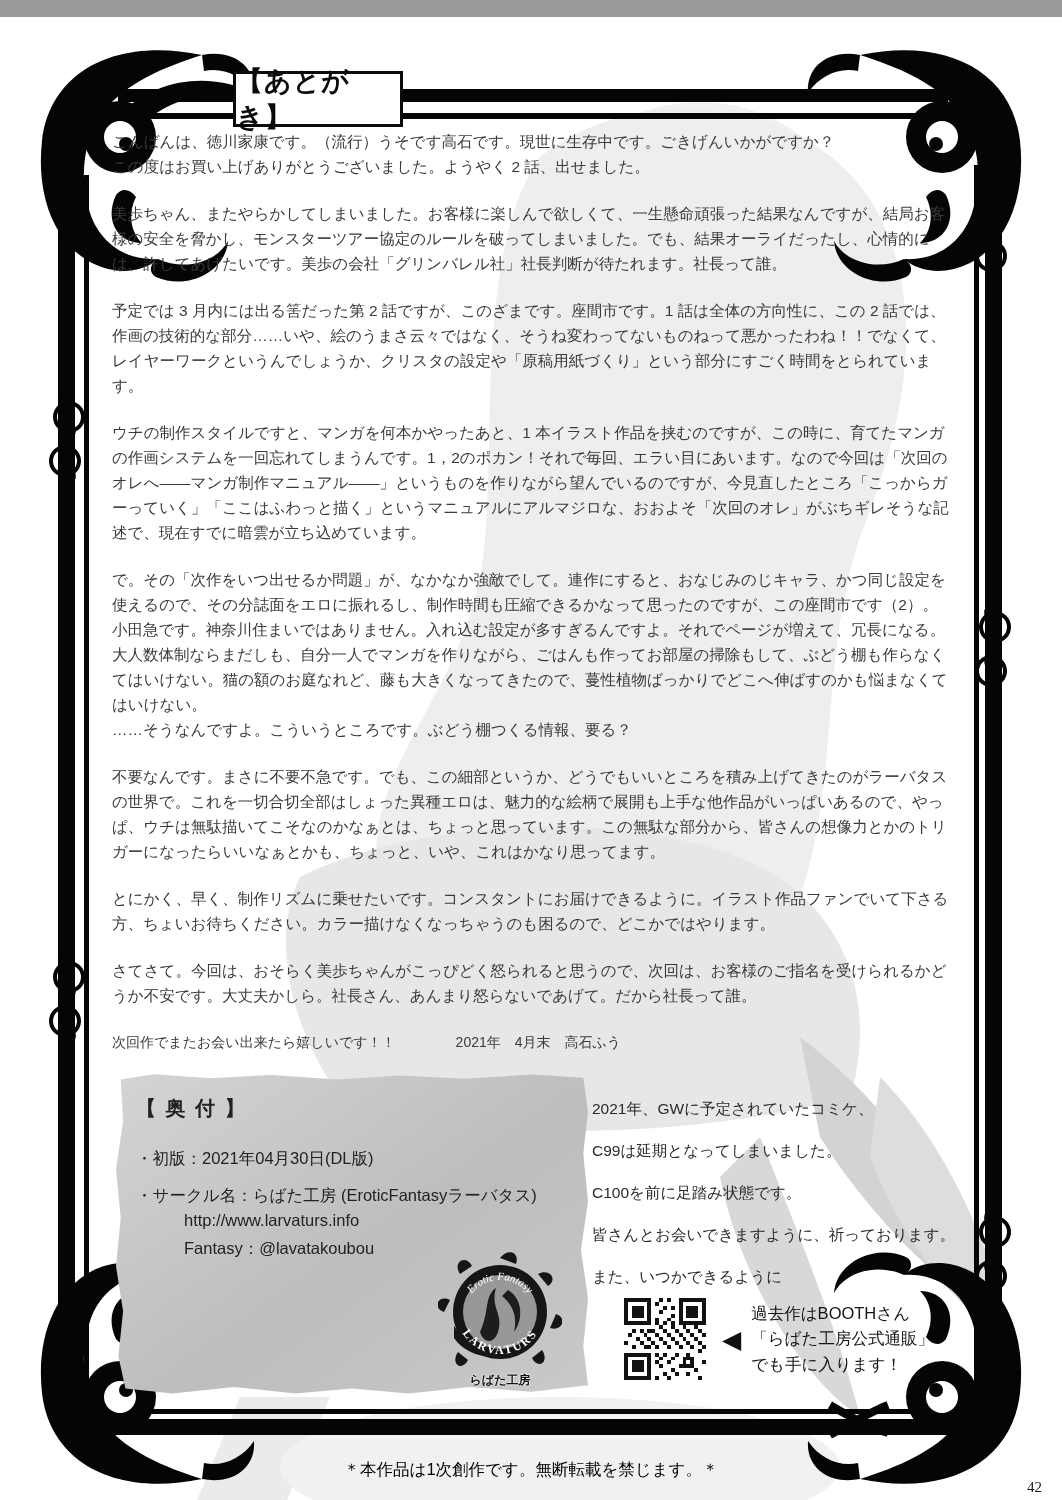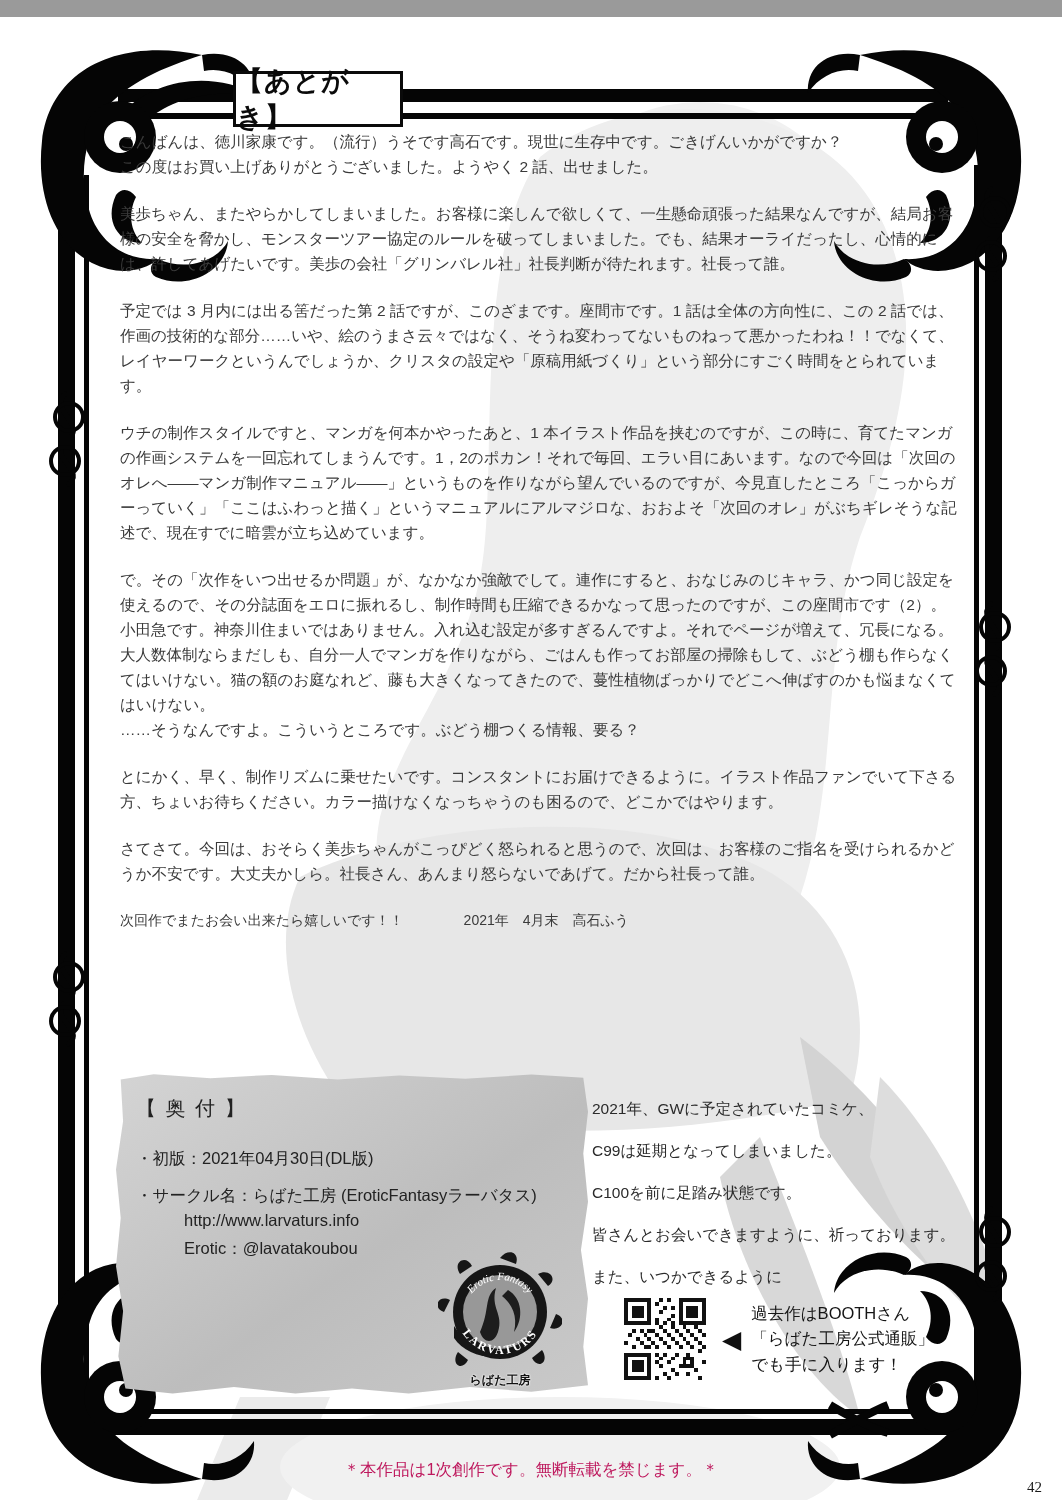--- a/index.html
+++ b/index.html
@@ -5,47 +5,47 @@
   html,body{margin:0;padding:0;background:#9a9a9a;}
   .page{position:relative;width:1062px;height:1500px;margin:17px auto;background:#ffffff;
         overflow:hidden;font-family:"Liberation Sans",sans-serif;}
   svg{display:block;}
   .wm{position:absolute;left:0;top:0;z-index:0;}
   .frame{position:absolute;left:0;top:0;z-index:1;}
   .title-box{position:absolute;left:233px;top:54px;width:164px;height:50px;background:#fff;
         border:3px solid #0a0a0a;z-index:3;display:flex;align-items:center;justify-content:center;}
   .title-box span{font-family:"Liberation Serif","DejaVu Serif",serif;font-weight:bold;
         font-size:27px;color:#0a0a0a;letter-spacing:1px;}
-  .content{position:absolute;left:120px;top:112px;width:838px;z-index:2;}
+  .content{position:absolute;left:112px;top:112px;width:838px;z-index:2;}
   .para{font-size:15.5px;line-height:25px;color:#3a3a3a;margin:0 0 22px;white-space:pre-line;}
   .signoff{display:flex;font-size:14px;line-height:25px;color:#3a3a3a;}
   .signoff .date{margin-left:60px;}
   .colophon{position:absolute;left:116px;top:1056px;width:472px;height:322px;box-sizing:border-box;
         padding:14px 20px;z-index:2;color:#222;
         background:linear-gradient(145deg,#d4d4d4,#bdbdbd 55%,#c9c9c9);
         clip-path:polygon(1% 2%,8% .4%,20% 1.6%,33% .6%,47% 2%,60% .8%,74% 1.8%,88% .5%,99% 1.5%,
           100% 12%,99% 25%,100% 40%,98.5% 55%,100% 70%,99% 85%,100% 97%,88% 99%,75% 97.5%,62% 99.5%,
           50% 98%,38% 99.5%,25% 97.5%,12% 99.5%,2% 98%,.5% 88%,1.5% 74%,0% 60%,1% 45%,0% 30%,1.5% 15%);
         filter:drop-shadow(0 0 1px #3c3c3c) drop-shadow(0 0 1px #3c3c3c);}
-  .colo-heading{font-size:20px;font-weight:normal;margin:8px 0 26px;letter-spacing:2px;}
+  .colo-heading{font-size:20px;font-weight:bold;margin:8px 0 26px;letter-spacing:2px;}
   .colo-line{font-size:16.5px;margin-bottom:15px;}
   .mb-tight{margin-bottom:4px;}
   .indent{padding-left:48px;margin-bottom:8px;}
   .logo-wrap{position:absolute;right:26px;bottom:6px;width:124px;text-align:center;}
   .logo-caption{font-size:12px;font-weight:bold;color:#111;margin-top:-4px;
         text-shadow:0 0 2px #fff,0 0 2px #fff;}
   .comiket{position:absolute;left:592px;top:1082px;width:378px;text-align:left;z-index:2;
         font-size:15.5px;color:#2b2b2b;}
   .comiket div{margin-bottom:21px;}
   .booth{position:absolute;left:624px;top:1281px;display:flex;align-items:center;z-index:2;}
   .qr{width:82px;height:82px;background:#fff;}
   .arrow{font-size:25px;color:#101010;margin:0 10px 0 16px;}
   .booth-text{font-size:16.5px;line-height:1.55;color:#151515;}
   .footer{position:absolute;left:0;right:0;top:1442px;text-align:center;font-size:16.5px;
-        color:#be185d;z-index:2;}
+        color:#000000;z-index:2;}
   .pageno{position:absolute;right:20px;top:1462px;font-family:"Liberation Serif","DejaVu Serif",serif;
         font-size:15px;color:#1a1a1a;z-index:2;}
 </style>
 </head>
 <body>
 
 <div class="page">
 
   <svg class="wm" width="1062" height="1500" viewBox="0 0 1062 1500">
     <ellipse cx="700" cy="270" rx="175" ry="185" fill="#f1f1f1"></ellipse>
@@ -110,34 +110,35 @@
   </div>
 
   <div class="content">
     <div class="para">こんばんは、徳川家康です。（流行）うそです高石です。現世に生存中です。ごきげんいかがですか？
 この度はお買い上げありがとうございました。ようやく 2 話、出せました。</div>
     <div class="para">美歩ちゃん、またやらかしてしまいました。お客様に楽しんで欲しくて、一生懸命頑張った結果なんですが、結局お客様の安全を脅かし、モンスターツアー協定のルールを破ってしまいました。でも、結果オーライだったし、心情的には、許してあげたいです。美歩の会社「グリンバレル社」社長判断が待たれます。社長って誰。</div>
     <div class="para">予定では 3 月内には出る筈だった第 2 話ですが、このざまです。座間市です。1 話は全体の方向性に、この 2 話では、作画の技術的な部分……いや、絵のうまさ云々ではなく、そうね変わってないものねって悪かったわね！！でなくて、レイヤーワークというんでしょうか、クリスタの設定や「原稿用紙づくり」という部分にすごく時間をとられています。</div>
     <div class="para">ウチの制作スタイルですと、マンガを何本かやったあと、1 本イラスト作品を挟むのですが、この時に、育てたマンガの作画システムを一回忘れてしまうんです。1，2のポカン！それで毎回、エラい目にあいます。なので今回は「次回のオレへ――マンガ制作マニュアル――」というものを作りながら望んでいるのですが、今見直したところ「こっからガーっていく」「ここはふわっと描く」というマニュアルにアルマジロな、おおよそ「次回のオレ」がぶちギレそうな記述で、現在すでに暗雲が立ち込めています。</div>
     <div class="para">で。その「次作をいつ出せるか問題」が、なかなか強敵でして。連作にすると、おなじみのじキャラ、かつ同じ設定を使えるので、その分誌面をエロに振れるし、制作時間も圧縮できるかなって思ったのですが、この座間市です（2）。小田急です。神奈川住まいではありません。入れ込む設定が多すぎるんですよ。それでページが増えて、冗長になる。大人数体制ならまだしも、自分一人でマンガを作りながら、ごはんも作ってお部屋の掃除もして、ぶどう棚も作らなくてはいけない。猫の額のお庭なれど、藤も大きくなってきたので、蔓性植物ばっかりでどこへ伸ばすのかも悩まなくてはいけない。
 ……そうなんですよ。こういうところです。ぶどう棚つくる情報、要る？</div>
+    <div class="para">不要なんです。まさに不要不急です。でも、この細部というか、どうでもいいところを積み上げてきたのがラーバタスの世界で。これを一切合切全部はしょった異種エロは、魅力的な絵柄で展開も上手な他作品がいっぱいあるので、やっぱ、ウチは無駄描いてこそなのかなぁとは、ちょっと思っています。この無駄な部分から、皆さんの想像力とかのトリガーになったらいいなぁとかも、ちょっと、いや、これはかなり思ってます。</div>
     <div class="para">とにかく、早く、制作リズムに乗せたいです。コンスタントにお届けできるように。イラスト作品ファンでいて下さる方、ちょいお待ちください。カラー描けなくなっちゃうのも困るので、どこかではやります。</div>
     <div class="para">さてさて。今回は、おそらく美歩ちゃんがこっぴどく怒られると思うので、次回は、お客様のご指名を受けられるかどうか不安です。大丈夫かしら。社長さん、あんまり怒らないであげて。だから社長って誰。</div>
     <div class="signoff">
       <span>次回作でまたお会い出来たら嬉しいです！！</span>
       <span class="date">2021年　4月末　高石ふう</span>
     </div>
   </div>
 
   <div class="colophon">
     <div class="colo-heading">【 奥 付 】</div>
     <div class="colo-line">・初版：2021年04月30日(DL版)</div>
     <div class="colo-line mb-tight">・サークル名：らばた工房 (EroticFantasyラーバタス)</div>
     <div class="colo-line indent">http://www.larvaturs.info</div>
-    <div class="colo-line indent">Erotic：@lavatakoubou</div>
+    <div class="colo-line indent">Fantasy：@lavatakoubou</div>
 
     <div class="logo-wrap">
       <svg width="124" height="124" viewBox="0 0 124 124" xmlns="http://www.w3.org/2000/svg" xmlns:xlink="http://www.w3.org/1999/xlink">
         <defs>
           <path id="arcTop" d="M 26,64 A 36,36 0 0 1 98,64"></path>
           <path id="arcBot" d="M 18,58 A 44,44 0 0 0 106,58"></path>
         </defs>
         <circle cx="62" cy="60" r="47" fill="#161616"></circle>
         <path d="M62,6 C70,-4 82,0 78,12 Z M100,22 C112,16 120,28 110,34 Z M118,62 C130,66 124,80 112,76 Z
                  M104,98 C112,110 100,118 94,106 Z M20,100 C12,112 24,120 30,108 Z M6,60 C-6,56 0,42 12,48 Z

